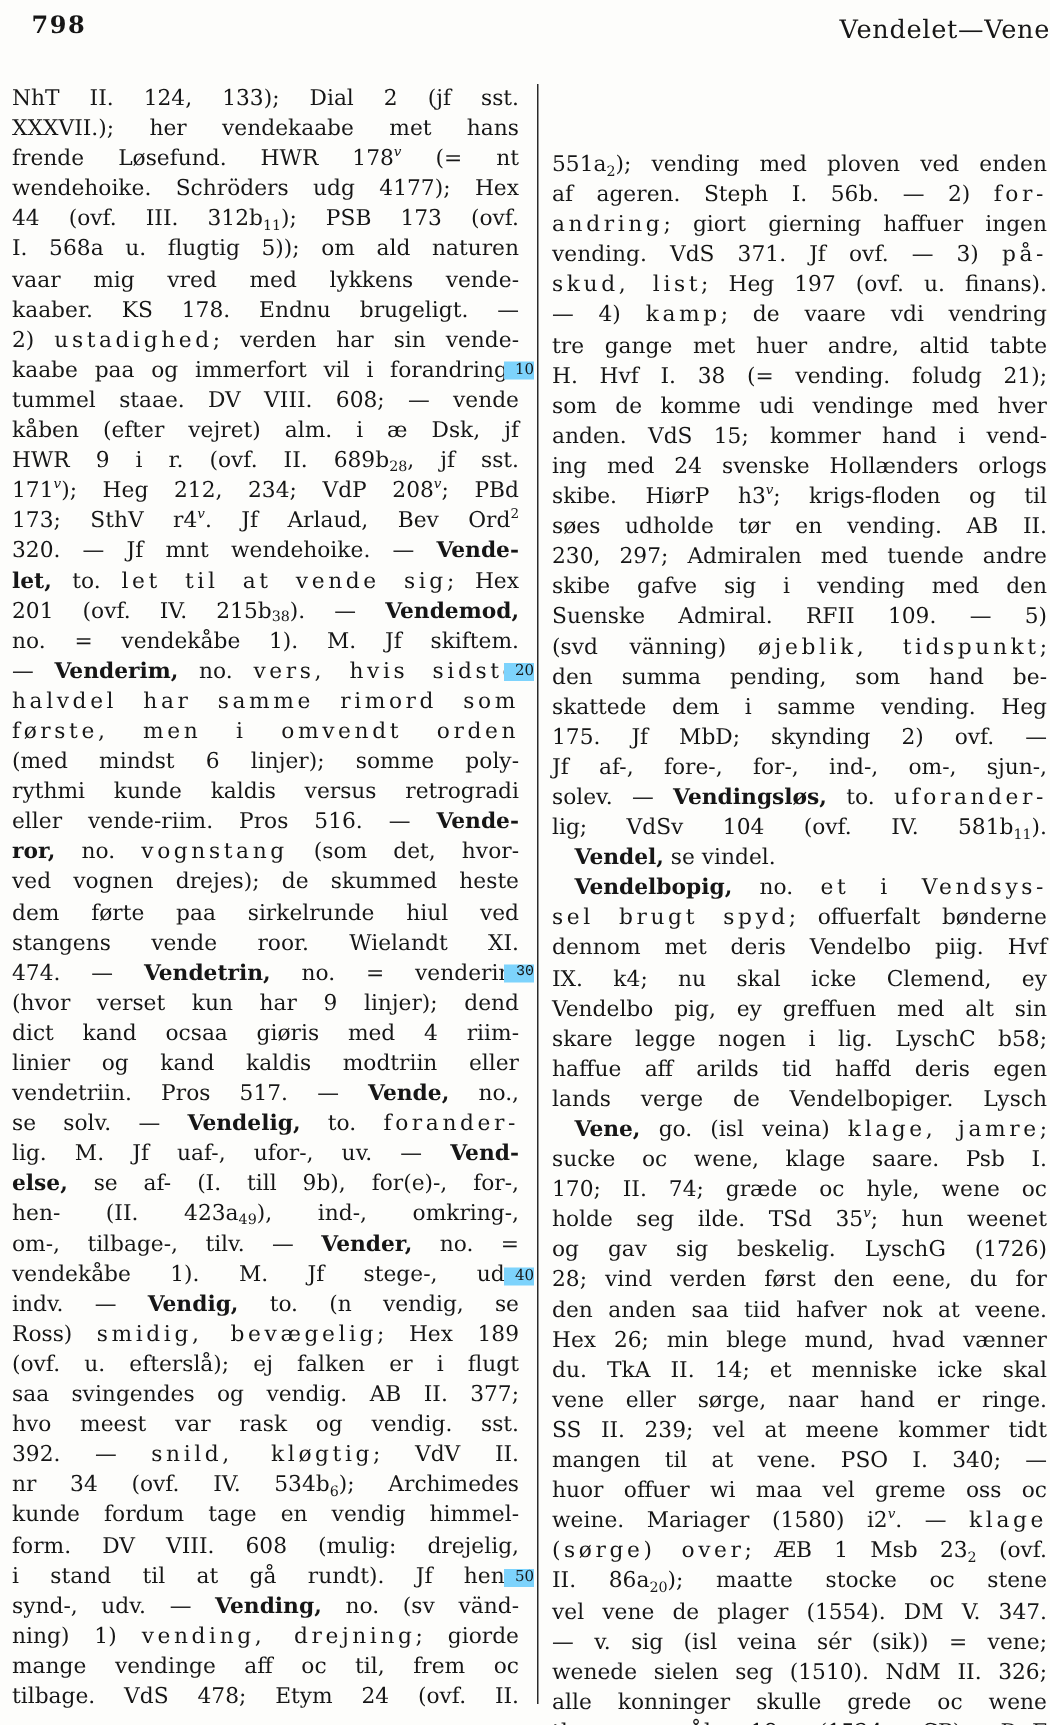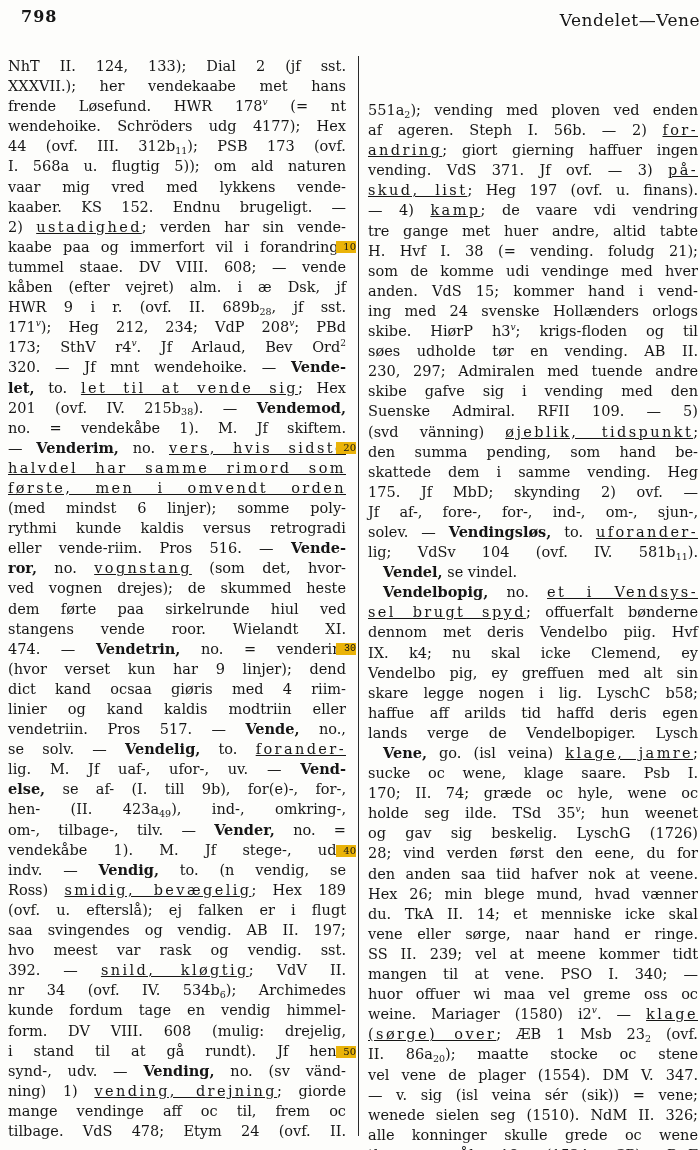--- a/index.html
+++ b/index.html
@@ -27,34 +27,34 @@
   .col-left{left:8px;width:338px;}
   .col-right{left:368px;width:330px;margin-top:44px;}
   .line{
     height:20.1px;line-height:20.1px;
     text-align:justify;text-align-last:justify;
     overflow:visible;white-space:nowrap0;
   }
   .line.nojust{text-align:center;text-align-last:left;}
   .line.ind{padding-left:15px;}
   .b{font-weight:bold;}
-  .sp{letter-spacing:2.4px;text-decoration:underline;}
+  .sp{letter-spacing:2.4px;}
   .sup{font-size:9px;vertical-align:super;line-height:0;letter-spacing:0;}
   .ital{font-style:italic;}
   .subn{font-size:9.5px;line-height:0;position:relative;top:2.5px;letter-spacing:0;}
   .divider{
     position:absolute;left:358px;top:56px;
     width:1px;height:1080px;background:#2a2a2a;
   }
   .gutter-num{
     position:absolute;
     width:20px;left:336px;
     text-align:right;
     font-size:10px;line-height:12px;
-    background:#eab308;
+    background:#7dd3fc;
     padding-right:0px;
   }
 </style>
 </head>
 <body>
 
 <div class="page">
 
   <div class="pagenum">798</div>
 
@@ -63,21 +63,21 @@
   <div class="divider"></div>
 
   <div class="column col-left">
       <div class="line"><span>NhT II. 124, 133); Dial 2 (jf sst.</span></div>
       <div class="line"><span>XXXVII.); her vendekaabe met hans</span></div>
       <div class="line"><span>frende Løsefund. HWR 178</span><span class="sup ital">v</span><span> (= nt</span></div>
       <div class="line"><span>wendehoike. Schröders udg 4177); Hex</span></div>
       <div class="line"><span>44 (ovf. III. 312b</span><span class="subn">11</span><span>); PSB 173 (ovf.</span></div>
       <div class="line"><span>I. 568a u. flugtig 5)); om ald naturen</span></div>
       <div class="line"><span>vaar mig vred med lykkens vende-</span></div>
-      <div class="line"><span>kaaber. KS 152. Endnu brugeligt. —</span></div>
+      <div class="line"><span>kaaber. KS 178. Endnu brugeligt. —</span></div>
       <div class="line"><span>2) </span><span class="sp">ustadighed</span><span>; verden har sin vende-</span></div>
       <div class="line"><span>kaabe paa og immerfort vil i forandrings</span></div>
       <div class="line"><span>tummel staae. DV VIII. 608; — vende</span></div>
       <div class="line"><span>kåben (efter vejret) alm. i æ Dsk, jf</span></div>
       <div class="line"><span>HWR 9 i r. (ovf. II. 689b</span><span class="subn">28</span><span>, jf sst.</span></div>
       <div class="line"><span>171</span><span class="sup ital">v</span><span>); Heg 212, 234; VdP 208</span><span class="sup ital">v</span><span>; PBd</span></div>
       <div class="line"><span>173; SthV r4</span><span class="sup ital">v</span><span>. Jf Arlaud, Bev Ord</span><span class="sup">2</span></div>
       <div class="line"><span>320. — Jf mnt wendehoike. — </span><span class="b">Vende-</span></div>
       <div class="line"><span class="b">let,</span><span> to. </span><span class="sp">let til at vende sig</span><span>; Hex</span></div>
       <div class="line"><span>201 (ovf. IV. 215b</span><span class="subn">38</span><span>). — </span><span class="b">Vendemod,</span></div>
@@ -99,21 +99,21 @@
       <div class="line"><span>vendetriin. Pros 517. — </span><span class="b">Vende,</span><span> no.,</span></div>
       <div class="line"><span>se solv. — </span><span class="b">Vendelig,</span><span> to. </span><span class="sp">forander-</span></div>
       <div class="line"><span>lig. M. Jf uaf-, ufor-, uv. — </span><span class="b">Vend-</span></div>
       <div class="line"><span class="b">else,</span><span> se af- (I. till 9b), for(e)-, for-,</span></div>
       <div class="line"><span>hen- (II. 423a</span><span class="subn">49</span><span>), ind-, omkring-,</span></div>
       <div class="line"><span>om-, tilbage-, tilv. — </span><span class="b">Vender,</span><span> no. =</span></div>
       <div class="line"><span>vendekåbe 1). M. Jf stege-, ud-,</span></div>
       <div class="line"><span>indv. — </span><span class="b">Vendig,</span><span> to. (n vendig, se</span></div>
       <div class="line"><span>Ross) </span><span class="sp">smidig, bevægelig</span><span>; Hex 189</span></div>
       <div class="line"><span>(ovf. u. efterslå); ej falken er i flugt</span></div>
-      <div class="line"><span>saa svingendes og vendig. AB II. 197;</span></div>
+      <div class="line"><span>saa svingendes og vendig. AB II. 377;</span></div>
       <div class="line"><span>hvo meest var rask og vendig. sst.</span></div>
       <div class="line"><span>392. — </span><span class="sp">snild, kløgtig</span><span>; VdV II.</span></div>
       <div class="line"><span>nr 34 (ovf. IV. 534b</span><span class="subn">6</span><span>); Archimedes</span></div>
       <div class="line"><span>kunde fordum tage en vendig himmel-</span></div>
       <div class="line"><span>form. DV VIII. 608 (mulig: drejelig,</span></div>
       <div class="line"><span>i stand til at gå rundt). Jf hen-,</span></div>
       <div class="line"><span>synd-, udv. — </span><span class="b">Vending,</span><span> no. (sv vänd-</span></div>
       <div class="line"><span>ning) 1) </span><span class="sp">vending, drejning</span><span>; giorde</span></div>
       <div class="line"><span>mange vendinge aff oc til, frem oc</span></div>
       <div class="line"><span>tilbage. VdS 478; Etym 24 (ovf. II.</span></div>

